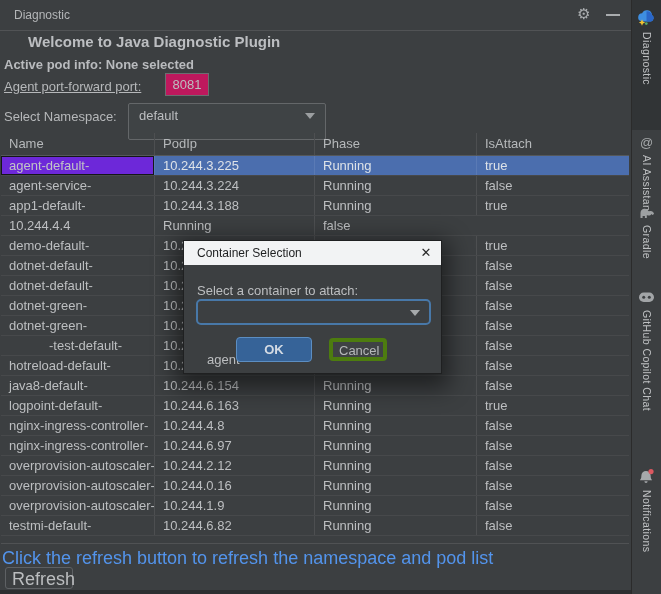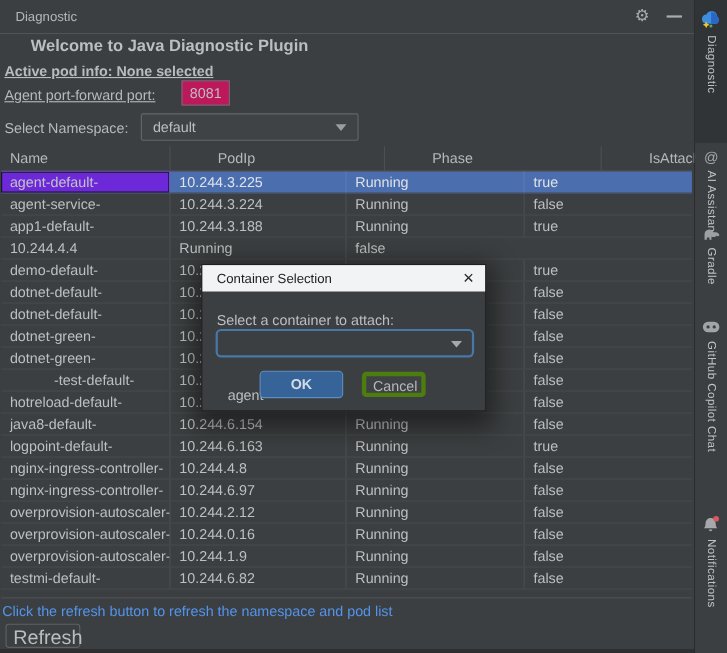--- a/index.html
+++ b/index.html
@@ -7,48 +7,48 @@
   .app{position:absolute;inset:0;width:661px;height:594px;background:#3c3f41;color:#bbbdbf;font-size:13px;}
 
   
   .titlebar{position:absolute;left:0;top:0;width:632px;height:30px;border-bottom:1px solid #515355;}
   .titlebar .t{position:absolute;left:14px;top:0;line-height:30px;font-size:12px;color:#b4b6b8;}
   .gear{position:absolute;left:577px;top:5px;width:18px;height:20px;font-size:15px;color:#a9acae;cursor:default;}
   .minim{position:absolute;left:606px;top:14px;width:14px;height:2px;background:#a9acae;}
 
   
   .h-welcome{position:absolute;left:4px;top:33px;font-size:15px;font-weight:bold;color:#bcbec1;margin-left:24px;}
-  .h-active{position:absolute;left:4px;top:57px;font-size:13px;font-weight:bold;color:#b9bbbe;text-decoration:underline;}
+  .h-active{position:absolute;left:4px;top:57px;font-size:13px;font-weight:bold;color:#b9bbbe;}
   .lbl-port{position:absolute;left:4px;top:79px;color:#b6b8ba;text-decoration:underline;}
   .port-input{position:absolute;left:165px;top:73px;width:44px;height:23px;box-sizing:border-box;
     background:#be185d;border:1px solid #6b6e70;color:#bcbec0;font-size:13px;text-align:center;
     font-family:"Liberation Sans",sans-serif;padding:0;}
   .lbl-ns{position:absolute;left:4px;top:109px;color:#b6b8ba;}
-  .combo{position:absolute;left:128px;top:103px;width:198px;height:25px;box-sizing:border-box;
+  .combo{position:absolute;left:128px;top:103px;width:198px;height:37px;box-sizing:border-box;
     background:#3f4345;border:1px solid #646769;border-radius:2px;cursor:default;}
   .combo .val{position:absolute;left:10px;top:0;line-height:23px;color:#bcbec0;}
   .combo .arr{position:absolute;right:10px;top:9px;width:0;height:0;border-left:5px solid transparent;
     border-right:5px solid transparent;border-top:6px solid #9b9ea0;}
 
   
   .podtable{position:absolute;left:1px;top:133px;width:628px;height:411px;border-bottom:1px solid #505254;box-sizing:border-box;}
   .thead,.trow{display:grid;grid-template-columns:154px 160px 162px 152px;box-sizing:border-box;}
-  .thead{height:23px;border-bottom:1px solid #55585a;gap:35px;}
+  .thead{height:23px;border-bottom:1px solid #55585a;}
   .thead .tcell{line-height:22px;color:#b6b9bb;}
   .tcell{padding-left:8px;overflow:hidden;white-space:nowrap;box-sizing:border-box;border-right:1px solid #4d4f51;}
   .tcell:last-child{border-right:none;}
   .trow{height:20px;border-bottom:1px solid #47494b;color:#bdbfc1;}
   .trow .tcell{line-height:19px;font-size:13px;}
   .trow.sel{background:#4b6eae;color:#dde2e8;}
   .trow.sel .tcell{border-right-color:#5a7ab5;border-bottom:none;}
   .tcell.focus{background:#6d28d9;box-shadow:inset 0 0 0 1px #151718;color:#c2c4c6;}
   .tcell.indent{padding-left:48px;}
 
   
-  .hint{position:absolute;left:2px;top:548px;font-size:13px;color:#5394ec;cursor:pointer;}
+  .hint{position:absolute;left:2px;top:548px;font-size:18px;color:#5394ec;cursor:pointer;}
   .refresh-btn{position:absolute;left:5px;top:567px;width:68px;height:22px;box-sizing:border-box;
     background:#3c3f41;border:1px solid #5e6164;border-radius:3px;color:#bbbdbf;font-size:18px;
     font-family:"Liberation Sans",sans-serif;cursor:default;}
   .bottomstrip{position:absolute;left:0;top:590px;width:632px;height:4px;background:#2d2f31;}
 
   
   .stripe-sep{position:absolute;left:631px;top:0;width:1px;height:594px;background:#2b2b2b;}
   .stripe{position:absolute;left:632px;top:0;width:29px;height:594px;background:#3c3f41;}
   .stripe-item{position:absolute;left:0;width:29px;display:flex;flex-direction:column;align-items:center;cursor:default;}
   .stripe-item.selbg{background:#313436;}

